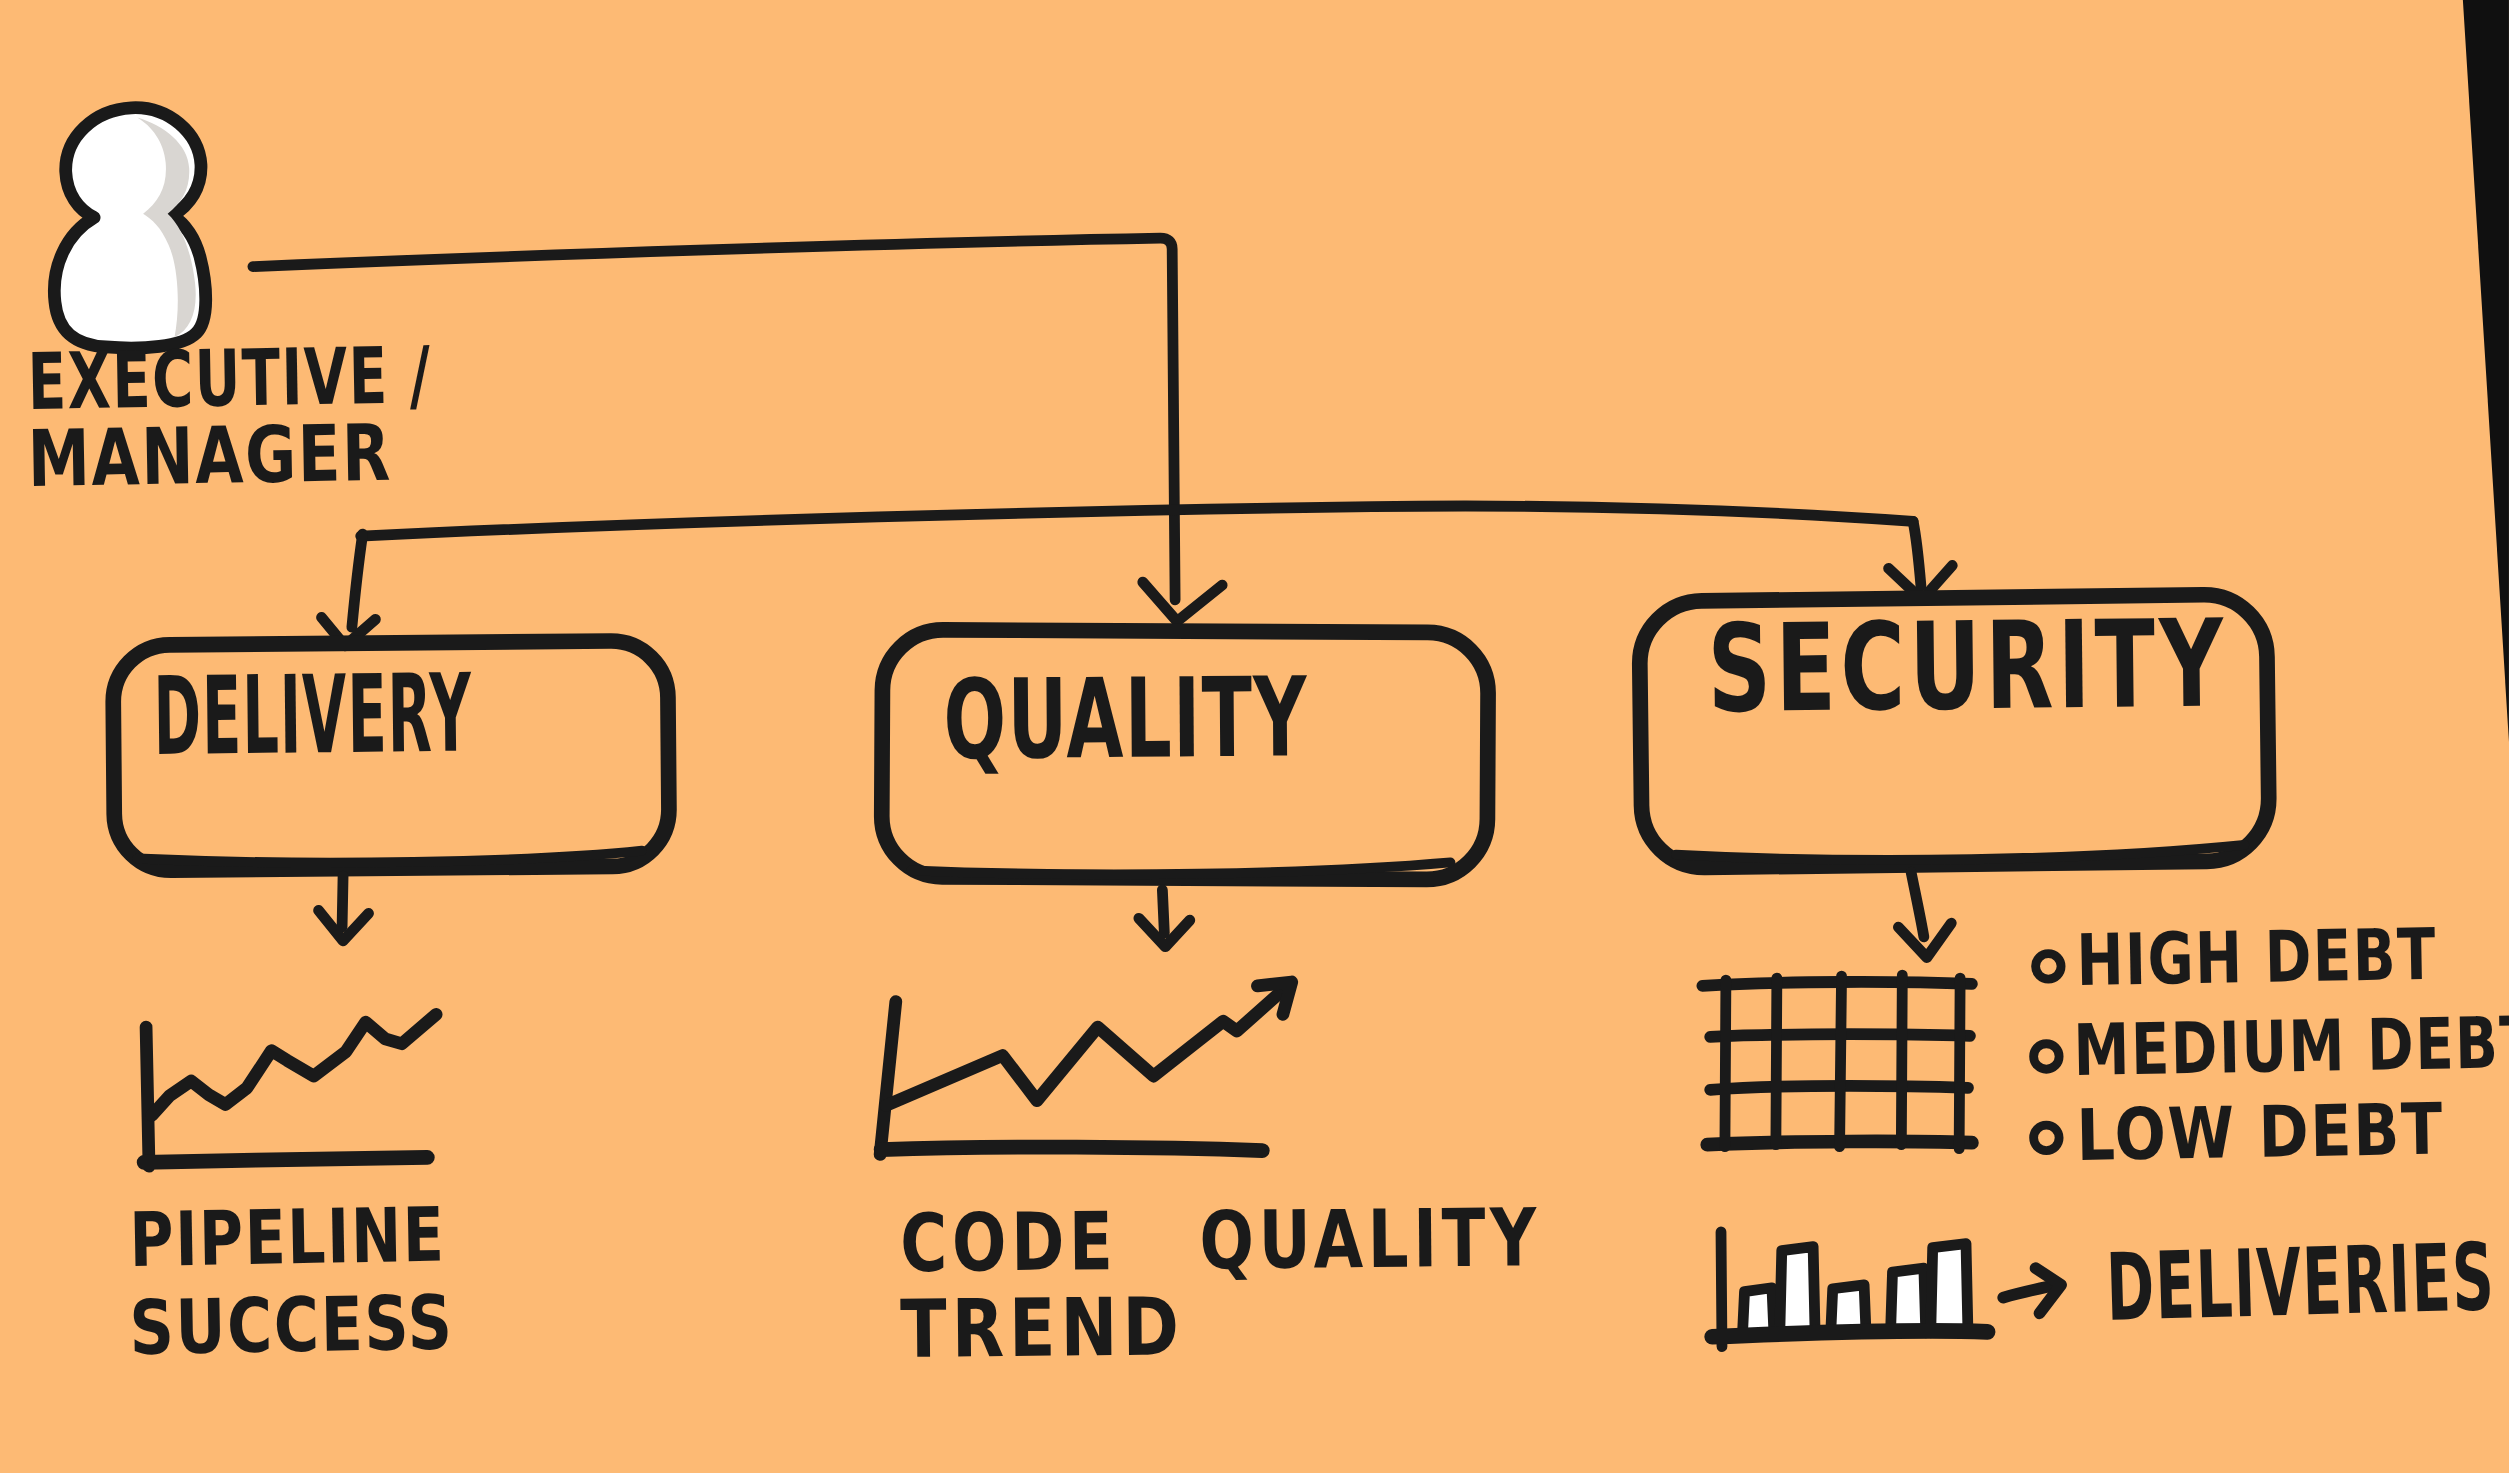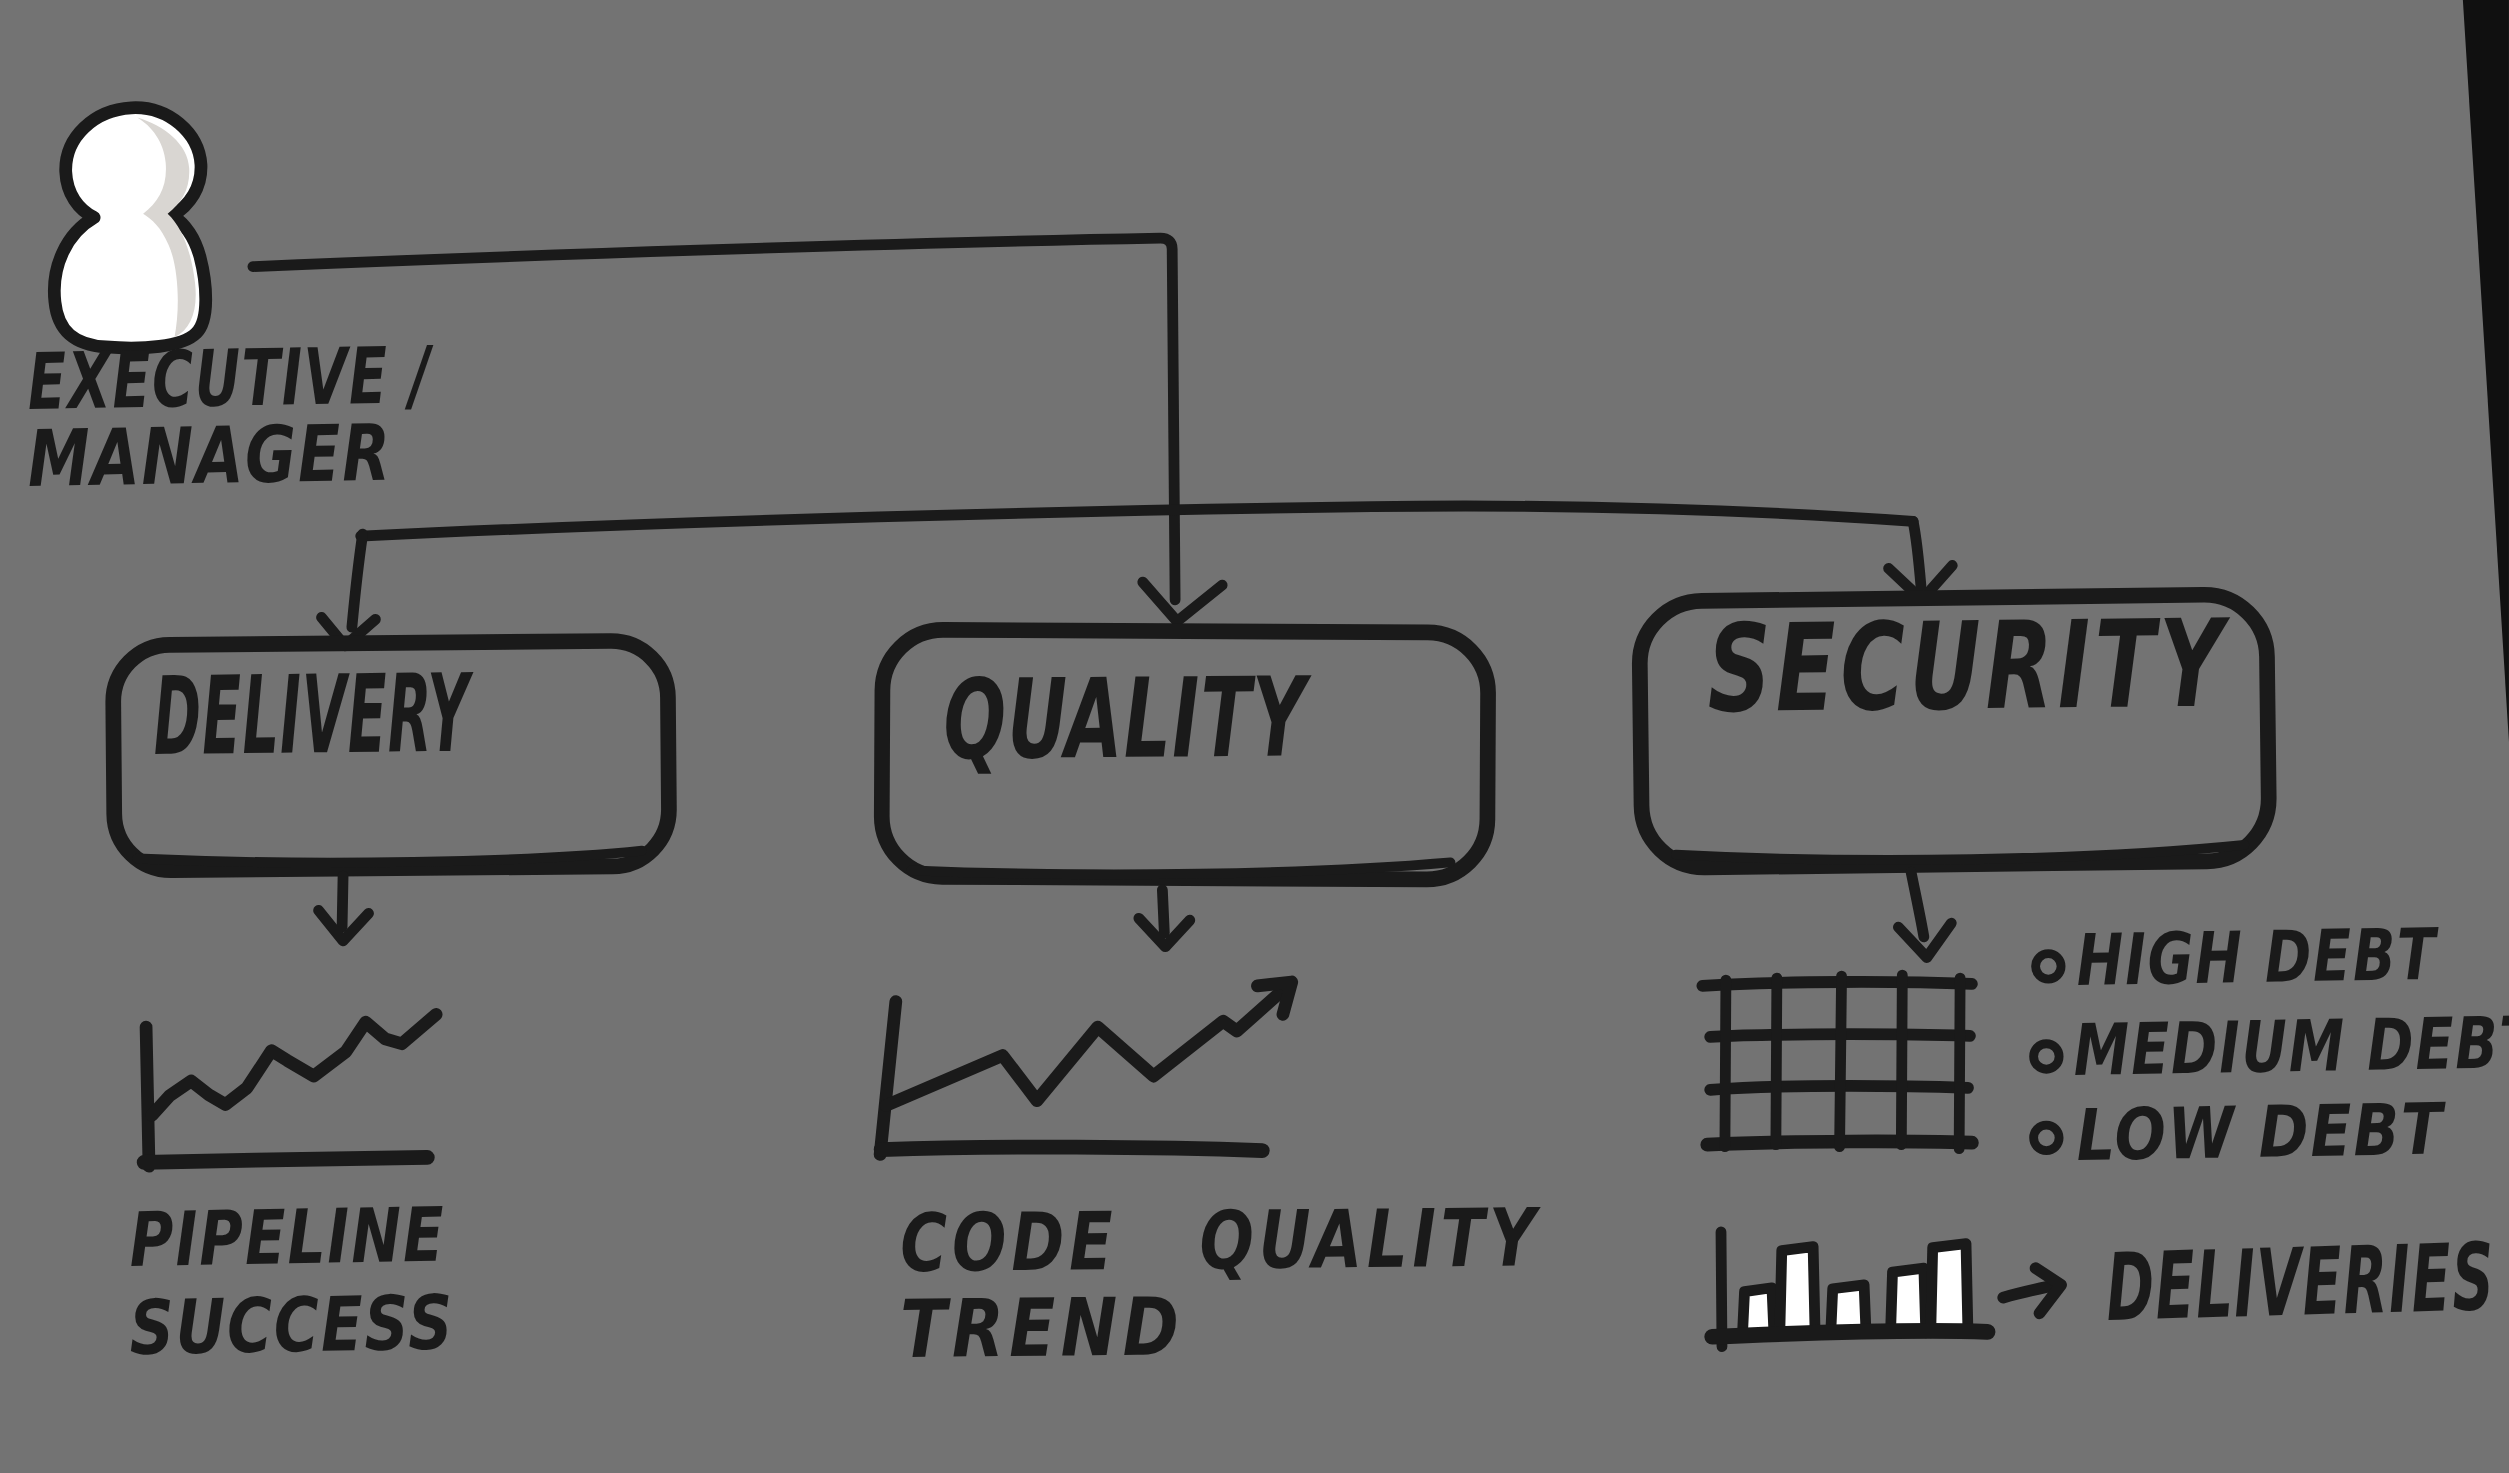--- a/index.html
+++ b/index.html
@@ -1,17 +1,17 @@
 <!DOCTYPE html>
 <html><head>
 <meta charset="utf-8">
 <style>
   html,body{margin:0;padding:0;background:#ffffff;}
-  #stage{position:relative;width:2509px;height:1473px;background:#737373;overflow:hidden;
-         font-family:"DejaVu Sans",sans-serif;font-style:italic;}
+  #stage{position:relative;width:2509px;height:1473px;background:#fdba74;overflow:hidden;
+         font-family:"DejaVu Sans",sans-serif;}
   svg.ink{position:absolute;left:0;top:0;width:2509px;height:1473px;}
   .stroke{fill:none;stroke:#1a1a1a;stroke-linecap:round;stroke-linejoin:round;}
   .t{position:absolute;font-weight:bold;color:#1a1a1a;white-space:nowrap;line-height:1;
      transform-origin:left top;letter-spacing:2px;}
   .bar{fill:#ffffff;stroke:#1a1a1a;stroke-width:11;stroke-linejoin:round;stroke-linecap:round;}
   #exec-line1{left:27.4px;top:343px;font-size:78px;transform:rotate(-1deg) scaleX(.72);}
   #exec-line2{left:27.4px;top:420px;font-size:78px;transform:rotate(-1deg) scaleX(.80);}
   #lbl-delivery{left:153px;top:663px;font-size:108px;transform:rotate(-.6deg) scaleX(.53);}
   #lbl-quality{left:943px;top:665px;font-size:110px;transform:rotate(-.4deg) scaleX(.67);}
   #lbl-security{left:1707px;top:609px;font-size:121px;transform:rotate(-.6deg) scaleX(.73);letter-spacing:5.9px;}

